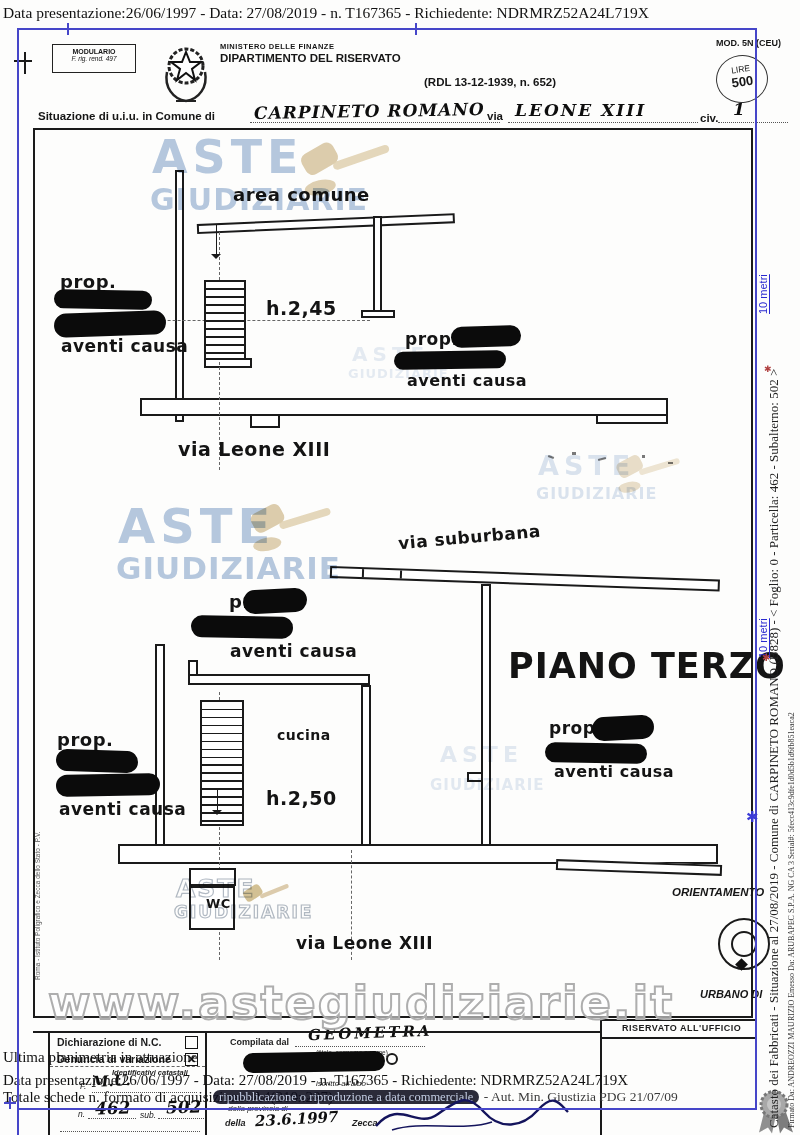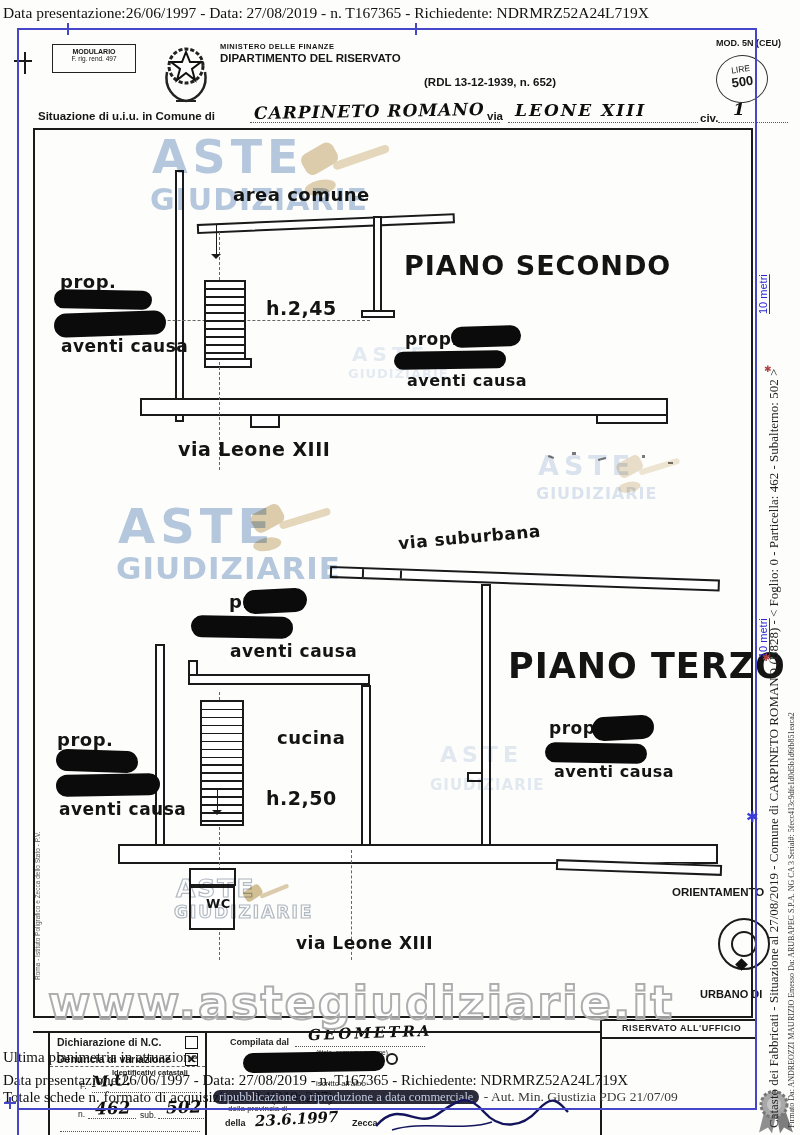--- a/index.html
+++ b/index.html
@@ -20,21 +20,21 @@
   .wmo{-webkit-text-stroke:1.2px #b2bac4;color:rgba(255,255,255,.55);letter-spacing:2px}
   .bl{position:absolute;background:#4646c9;z-index:40}
   .stairs{position:absolute;border:2px solid #1a1a1a;box-sizing:border-box;z-index:3;
           background:repeating-linear-gradient(to bottom,#fff 0 6.5px,#1a1a1a 6.5px 8px)}
   .tri{position:absolute;width:0;height:0;border:5px solid transparent;border-top-color:#1a1a1a;z-index:4}
   .arr{position:absolute;width:0;border-left:1.6px solid #1a1a1a;z-index:4}
   .circ{position:absolute;border:2.5px solid #1a1a1a;border-radius:50%;box-sizing:border-box;background:transparent}
   .cb{position:absolute;width:13px;height:13px;border:1.6px solid #111;box-sizing:border-box;z-index:10;
       font-size:11px;font-weight:700;line-height:10px;text-align:center}
   .fl{position:absolute;z-index:10;color:#1c1c1c}
-  .it{}
+  .it{font-style:italic}
   .pill{position:absolute;background:rgba(14,14,30,.88);color:#c3cde2;border-radius:9px;
         font-family:"Liberation Serif",serif;z-index:33;white-space:nowrap;padding:1px 7px}
   .vtx{position:absolute;writing-mode:vertical-rl;transform:rotate(180deg);white-space:nowrap;z-index:39}
   .gav{position:absolute;z-index:8;mix-blend-mode:multiply}
   .spk{position:absolute;background:#222;opacity:.6;z-index:5}
 </style>
 </head>
 <body>
 
 <div id="page">
@@ -90,21 +90,20 @@
 
   <div class="wm" style="left:152px;top:130px;font-size:46px">ASTE</div>
   <div class="wm" style="left:150px;top:182px;font-size:30px;letter-spacing:1px">GIUDIZIARIE</div>
   <svg class="gav" style="left:295px;top:135px;transform:rotate(-12deg)" width="105" height="58" viewBox="0 0 100 55">
     <rect x="8" y="6" width="34" height="22" rx="7" fill="#d8c5a0" opacity=".85" transform="rotate(-18 25 17)"></rect>
     <rect x="36" y="20" width="56" height="8" rx="4" fill="#e2d2b2" opacity=".85" transform="rotate(-7 64 24)"></rect>
     <ellipse cx="20" cy="44" rx="15" ry="7" fill="#d8c5a0" opacity=".8"></ellipse>
   </svg>
 
   <div class="lb" style="left:233px;top:184px;font-size:18px">area comune</div>
-  <div class="lb" style="left:404px;top:250px;font-size:27px;letter-spacing:1px">PIANO SECONDO</div>
 
   <div class="w" style="left:175px;top:170px;width:9px;height:252px"></div>
   <div class="w" style="left:197px;top:224px;width:258px;height:10px;transform:rotate(-2.4deg);transform-origin:left center"></div>
   <div class="w" style="left:373px;top:216px;width:9px;height:98px"></div>
   <div class="w" style="left:361px;top:310px;width:34px;height:8px"></div>
   <div class="w" style="left:140px;top:398px;width:528px;height:18px"></div>
   <div class="w" style="left:250px;top:414px;width:30px;height:14px"></div>
   <div class="w" style="left:596px;top:414px;width:72px;height:10px"></div>
   <div class="stairs" style="left:204px;top:280px;width:42px;height:80px"></div>
   <div class="w" style="left:204px;top:358px;width:48px;height:10px"></div>
@@ -162,21 +161,21 @@
   <div class="w" style="left:361px;top:685px;width:10px;height:165px"></div>
   <div class="w" style="left:155px;top:644px;width:10px;height:206px"></div>
   <div class="w" style="left:118px;top:844px;width:600px;height:20px"></div>
   <div class="w" style="left:556px;top:862px;width:166px;height:11px;transform:rotate(2deg)"></div>
   <div class="stairs" style="left:200px;top:700px;width:44px;height:126px"></div>
   <div class="arr" style="left:217px;top:788px;height:24px"></div>
   <div class="tri" style="left:212px;top:810px"></div>
   <div class="dsh" style="left:219px;top:692px;height:268px"></div>
   <div class="dsh" style="left:351px;top:850px;height:110px"></div>
 
-  <div class="lb" style="left:277px;top:727px;font-size:18px">cucina</div>
+  <div class="lb" style="left:277px;top:727px;font-size:14px">cucina</div>
   <div class="lb" style="left:266px;top:787px;font-size:19px">h.2,50</div>
 
   <div class="lb" style="left:229px;top:591px;font-size:18px">prop.</div>
   <div class="rd" style="left:243px;top:589px;width:64px;height:24px;transform:rotate(-3deg)"></div>
   <div class="rd" style="left:191px;top:616px;width:102px;height:22px;transform:rotate(1deg)"></div>
   <div class="lb" style="left:230px;top:641px;font-size:17px">aventi causa</div>
 
   <div class="lb" style="left:57px;top:729px;font-size:18px">prop.</div>
   <div class="rd" style="left:56px;top:750px;width:82px;height:22px;transform:rotate(2deg)"></div>
   <div class="rd" style="left:56px;top:774px;width:104px;height:22px;transform:rotate(-1deg)"></div>

